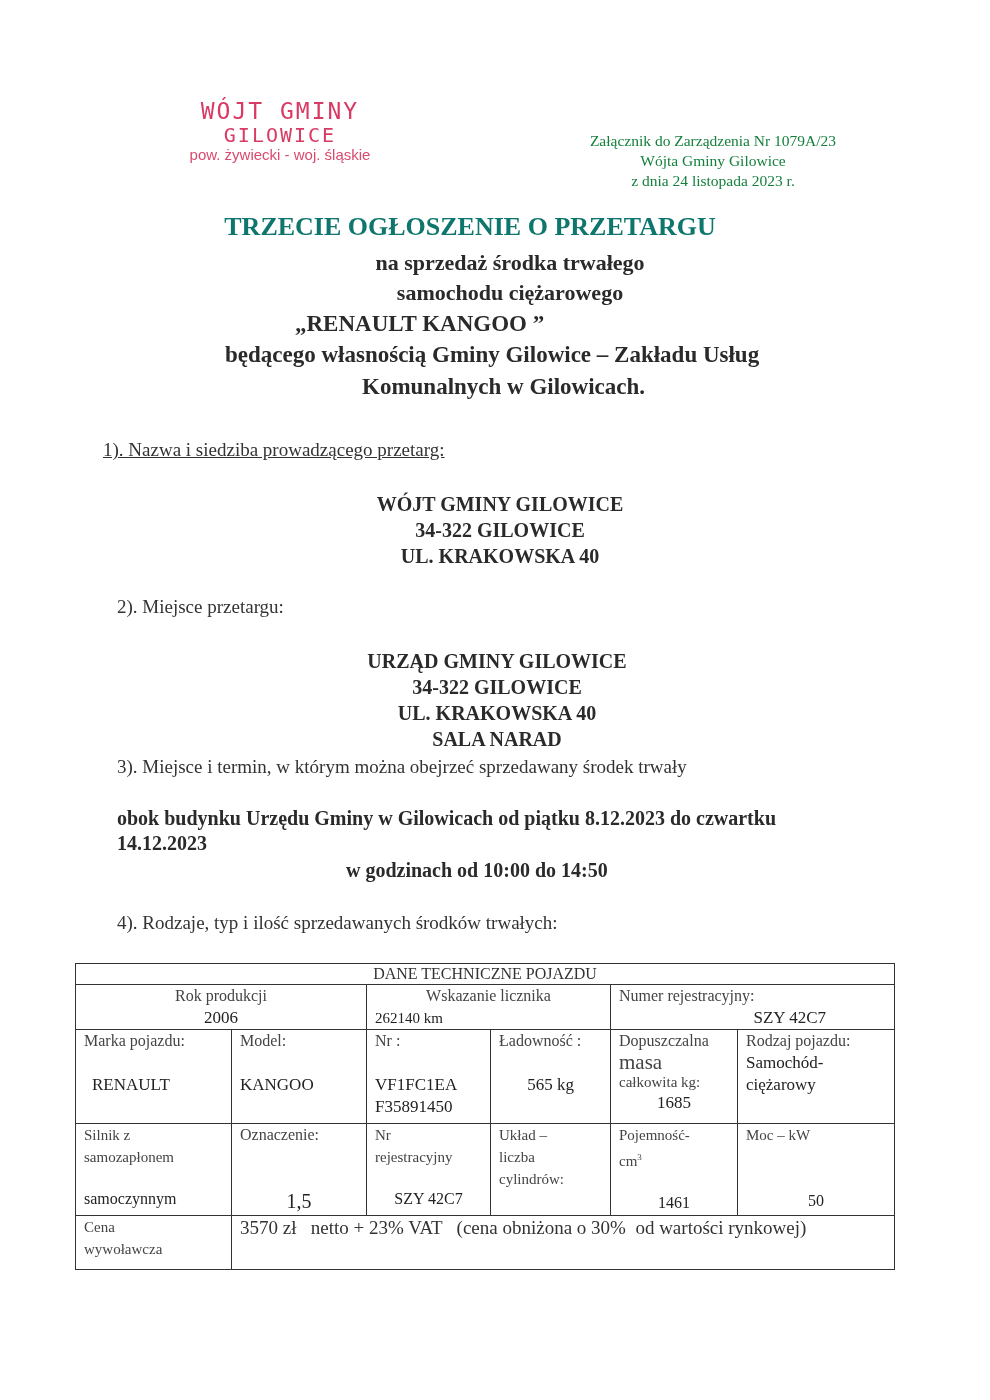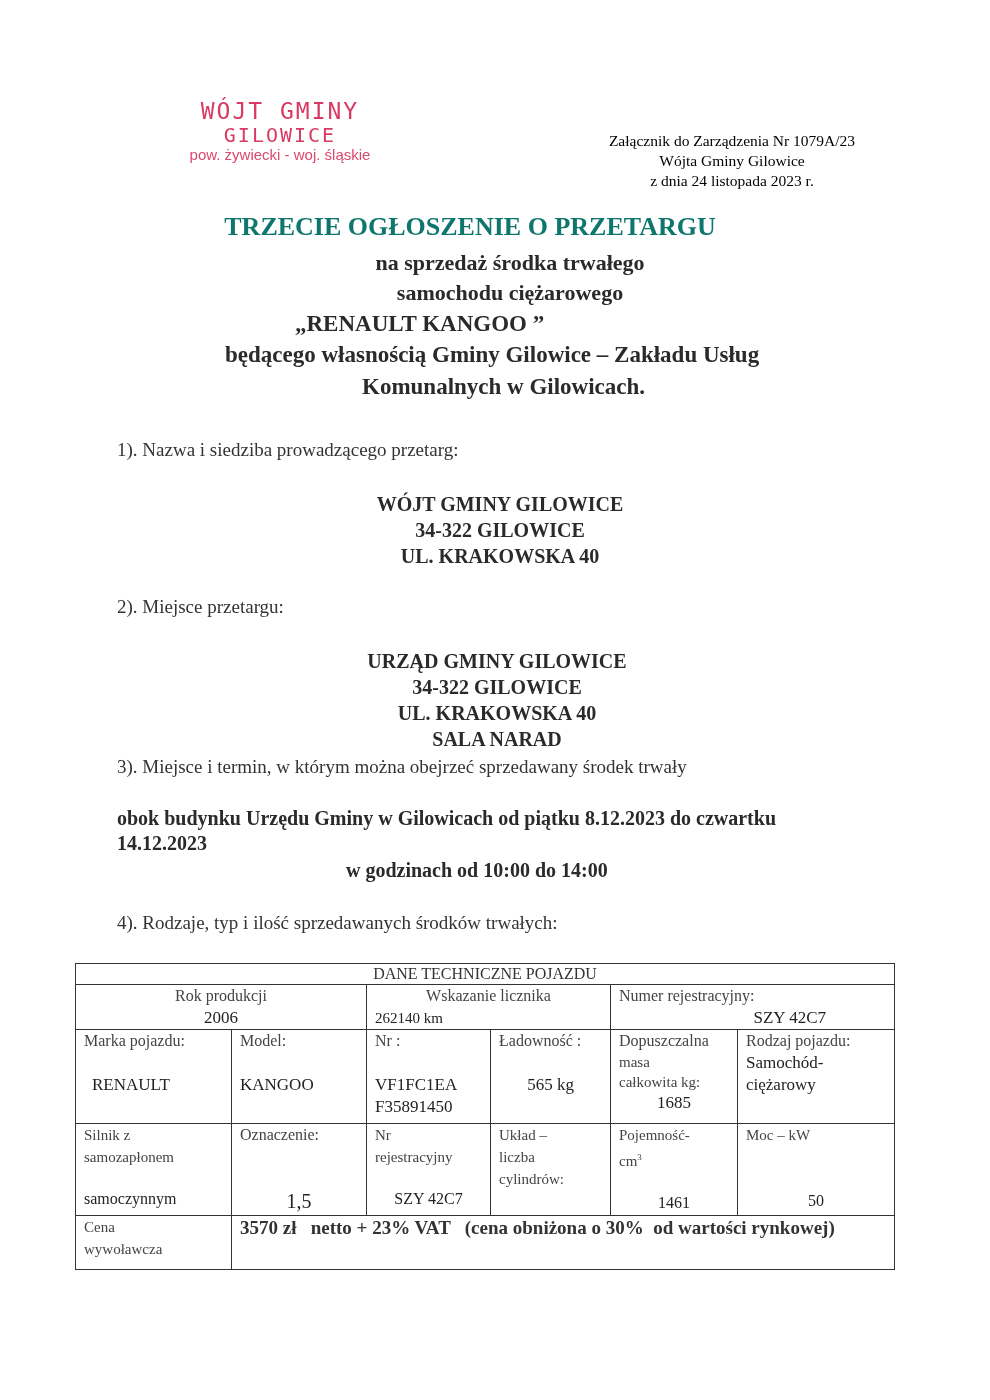--- a/index.html
+++ b/index.html
@@ -4,21 +4,21 @@
 <style>
   html, body { margin:0; padding:0; background:#ffffff; }
   body { width:990px; height:1400px; position:relative; overflow:hidden;
          font-family:"Liberation Serif", "DejaVu Serif", serif; color:#222; }
   .abs { position:absolute; }
   .stamp { left:160px; top:98px; width:240px; text-align:center; color:#e0446a;
            font-family:"Liberation Sans","DejaVu Sans",sans-serif; }
   .stamp .l1 { font-family:"DejaVu Sans Mono","Liberation Mono",monospace; font-size:23px; letter-spacing:2px; line-height:26px; color:#d93a63; }
   .stamp .l2 { font-family:"DejaVu Sans Mono","Liberation Mono",monospace; font-size:20px; letter-spacing:2px; line-height:22px; color:#d93a63; }
   .stamp .l3 { font-size:15px; line-height:18px; color:#d94a6e; }
-  .annex { left:567px; top:131px; width:330px; text-align:center; font-size:15.5px; line-height:20px; color:#000000; }
+  .annex { left:548px; top:131px; width:330px; text-align:center; font-size:15.5px; line-height:20px; color:#15803d; }
   .title { left:140px; top:212px; width:660px; text-align:center; font-size:26px; font-weight:bold; color:#0f766e; }
   .subtitle { font-size:22px; font-weight:bold; line-height:29px; color:#2a2a2a; }
   .sec { font-size:19px; color:#333; }
   .center-bold { text-align:center; font-size:20px; font-weight:bold; line-height:26px; color:#2a2a2a; }
   .bodybold { font-size:20px; font-weight:bold; color:#2a2a2a; }
   table.tech { position:absolute; left:75px; top:963px; width:819px; border-collapse:collapse; table-layout:fixed; }
   table.tech td { border:1.5px solid #333; padding:0 8px; vertical-align:top; font-size:16px; color:#333; line-height:22px; }
   .b { font-weight:normal; font-size:17px; color:#222; }
   .muted { color:#444; }
   .ctr { text-align:center; }
@@ -38,39 +38,39 @@
   <div>z dnia 24 listopada 2023 r.</div>
 </div>
 
 <div class="abs title" style="top:212px;">TRZECIE OGŁOSZENIE O PRZETARGU</div>
 <div class="abs subtitle" style="left:0; width:990px; top:248px; text-align:center; padding-left:0;"><span style="margin-left:30px">na sprzedaż środka trwałego</span></div>
 <div class="abs subtitle" style="left:0; width:990px; top:278px; text-align:center;"><span style="margin-left:30px">samochodu ciężarowego</span></div>
 <div class="abs subtitle" style="left:295px; top:309px; font-size:23px;">„RENAULT KANGOO ”</div>
 <div class="abs subtitle" style="left:225px; top:340px; font-size:23px;">będącego własnością Gminy Gilowice – Zakładu Usług</div>
 <div class="abs subtitle" style="left:362px; top:372px; font-size:23px;">Komunalnych w Gilowicach.</div>
 
-<div class="abs sec" style="left:117px; top:439px;">1). Nazwa i siedziba prowadzącego przetarg:</div>
+<div class="abs sec" style="left:103px; top:439px;text-decoration:underline;">1). Nazwa i siedziba prowadzącego przetarg:</div>
 <div class="abs center-bold" style="left:300px; width:400px; top:491px;">
   <div>WÓJT GMINY GILOWICE</div>
   <div>34-322 GILOWICE</div>
   <div>UL. KRAKOWSKA 40</div>
 </div>
 
 <div class="abs sec" style="left:117px; top:596px;">2). Miejsce przetargu:</div>
 <div class="abs center-bold" style="left:297px; width:400px; top:648px;">
   <div>URZĄD GMINY GILOWICE</div>
   <div>34-322 GILOWICE</div>
   <div>UL. KRAKOWSKA 40</div>
   <div>SALA NARAD</div>
 </div>
 
 <div class="abs sec" style="left:117px; top:756px;">3). Miejsce i termin, w którym można obejrzeć sprzedawany środek trwały</div>
 <div class="abs bodybold" style="left:117px; top:807px;">obok budynku Urzędu Gminy w Gilowicach od piątku 8.12.2023 do czwartku</div>
 <div class="abs bodybold" style="left:117px; top:832px;">14.12.2023</div>
-<div class="abs bodybold" style="left:346px; top:859px;">w godzinach od 10:00 do 14:00</div>
+<div class="abs bodybold" style="left:346px; top:859px;">w godzinach od 10:00 do 14:50</div>
 
 <div class="abs sec" style="left:117px; top:912px;">4). Rodzaje, typ i ilość sprzedawanych środków trwałych:</div>
 
 <table class="tech">
   <colgroup>
     <col style="width:156px">
       <col style="width:135px">
       <col style="width:124px">
       <col style="width:120px">
       <col style="width:127px">
@@ -111,21 +111,21 @@
       <div class="b">VF1FC1EA</div>
       <div class="b">F35891450</div>
     </td>
     <td>
       <div class="muted">Ładowność :</div>
       <div style="height:22px"></div>
       <div class="b ctr">565 kg</div>
     </td>
     <td>
       <div class="muted">Dopuszczalna</div>
-      <div class="muted" style="font-size:15px; line-height:20px;">masa</div>
+      <div class="muted" style="font-size:21px; line-height:20px;">masa</div>
       <div class="muted" style="font-size:15px; line-height:20px;">całkowita kg:</div>
       <div class="b ctr">1685</div>
     </td>
     <td>
       <div class="muted">Rodzaj pojazdu:</div>
       <div class="b">Samochód-</div>
       <div class="b">ciężarowy</div>
     </td>
   </tr>
   <tr style="height:92px;">
@@ -161,16 +161,16 @@
       <div class="muted" style="font-size:15px;">Moc – kW</div>
       <div style="height:44px"></div>
       <div class="b ctr" style="font-size:16px;">50</div>
     </td>
   </tr>
   <tr style="height:54px;">
     <td style="font-size:15px;">
       <div class="muted">Cena</div>
       <div class="muted">wywoławcza</div>
     </td>
-    <td colspan="5" style="font-size:19px; font-weight:bold; line-height:24px; padding-right:4px; white-space:pre-wrap;">3570 zł   netto + 23% VAT   (cena obniżona o 30%  od wartości rynkowej)</td>
+    <td colspan="5" style="font-size:19px; font-weight:normal; line-height:24px; padding-right:4px; white-space:pre-wrap;">3570 zł   netto + 23% VAT   (cena obniżona o 30%  od wartości rynkowej)</td>
   </tr>
 </tbody>
   </table>
 
 </body></html>

